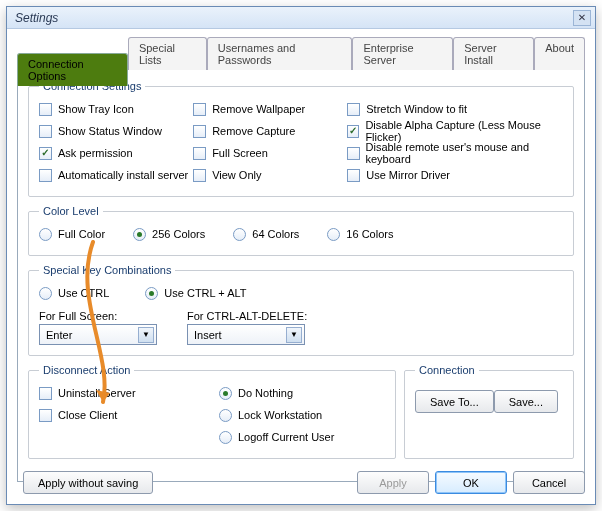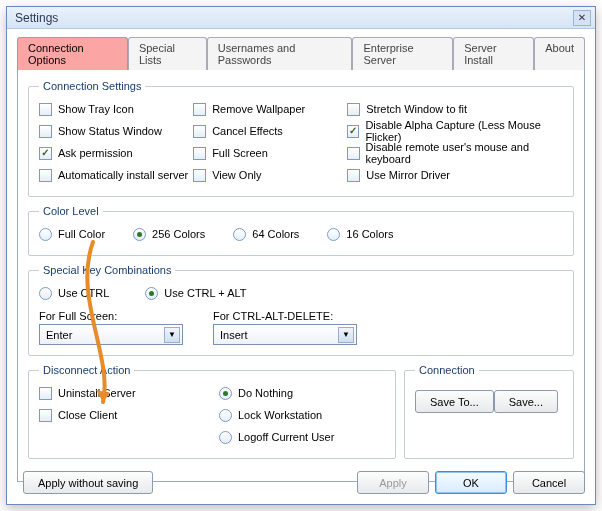--- a/index.html
+++ b/index.html
@@ -22,21 +22,21 @@
 }
 .titlebar {
   height: 22px;
   background: linear-gradient(#eaf2fb, #d5e4f6);
   border-bottom: 1px solid #b5c9e2;
   display: flex;
   align-items: center;
   padding: 0 4px 0 8px;
   color: #2a3a55;
 }
-.titlebar .title { flex: 1; font-size: 12px; }
+.titlebar .title { flex: 1; font-size: 12px; font-style: italic; }
 .close-btn {
   width: 18px; height: 16px;
   background: #d4e2f3;
   border: 1px solid #9bb5d6;
   display: flex; align-items: center; justify-content: center;
   font-size: 10px; color: #334;
   cursor: pointer;
 }
 .client {
   padding: 8px 10px 10px 10px;
@@ -51,24 +51,24 @@
   background: #f4f4f4;
   border: 1px solid #aab;
   border-bottom: none;
   border-radius: 3px 3px 0 0;
   margin-right: 0px;
   cursor: pointer;
   font-size: 11px;
   position: relative;
 }
 .tab.active {
-  background: #fca5a5;
+  background: #4d7c0f;
   border-color: #8a9;
   z-index: 2;
-  top: 0;
+  top: 16px;
 }
 .tab:not(.active) {
   color: #444;
 }
 .tabpage {
   border: 1px solid #9ab;
   background: #fff;
   padding: 10px;
   height: 413px;
 }
@@ -99,21 +99,21 @@
   display: inline-flex;
   align-items: center; justify-content: center;
   font-size: 10px;
   color: #2a6b2a;
 }
 .rad { border-radius: 50%; }
 .rad.sel::after { content:''; width:5px; height:5px; background:#2a7a2a; border-radius:50%; display:block; }
 .chk.sel::after { content:'✓'; font-weight:bold; line-height:1; }
 .radio-row { display:flex; gap:28px; }
 .combo {
-  width: 144px; height: 21px;
+  width: 118px; height: 21px;
   border: 1px solid #7a91b2;
   background: linear-gradient(#fff,#eef2f8);
   display:flex; align-items:center; justify-content:space-between;
   padding: 0 2px 0 6px;
   cursor: pointer;
 }
 .combo .arrow {
   width: 16px; height: 16px;
   background: linear-gradient(#f0f5fb,#cfdff0);
   border: 1px solid #96aed0;
@@ -201,21 +201,21 @@
                 <span>Automatically install server</span>
               </label>
           </div>
           <div class="col">
             <label class="cb">
                 <span class="chk"></span>
                 <span>Remove Wallpaper</span>
               </label>
             <label class="cb">
                 <span class="chk"></span>
-                <span>Cancel Effects</span>
+                <span>Remove Capture</span>
               </label>
             <label class="cb">
                 <span class="chk"></span>
                 <span>Full Screen</span>
               </label>
             <label class="cb">
                 <span class="chk"></span>
                 <span>View Only</span>
               </label>
           </div>

